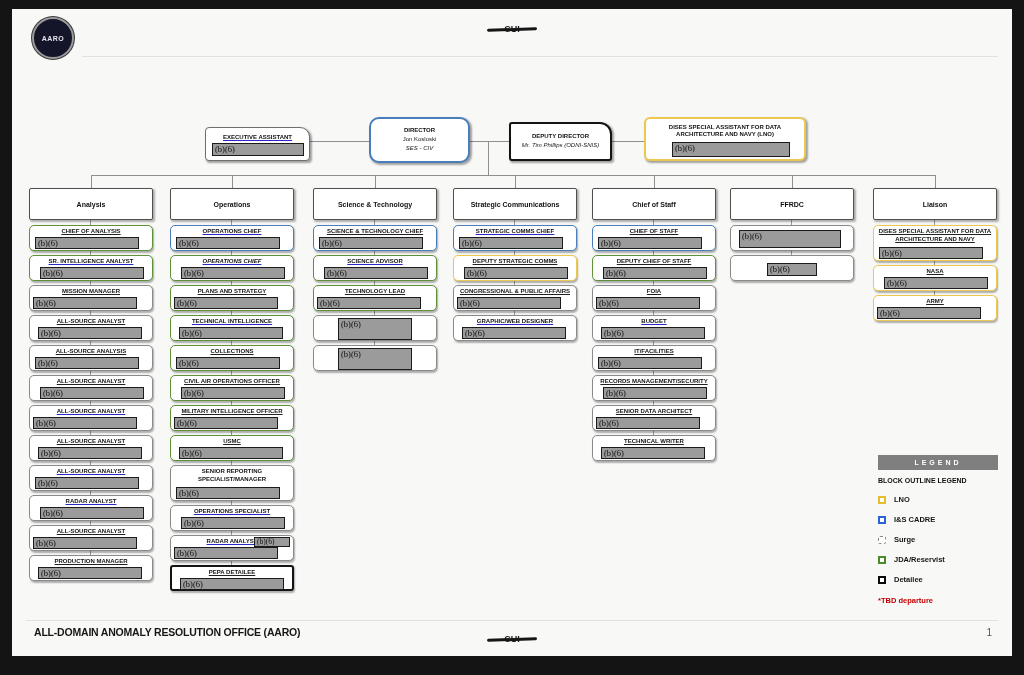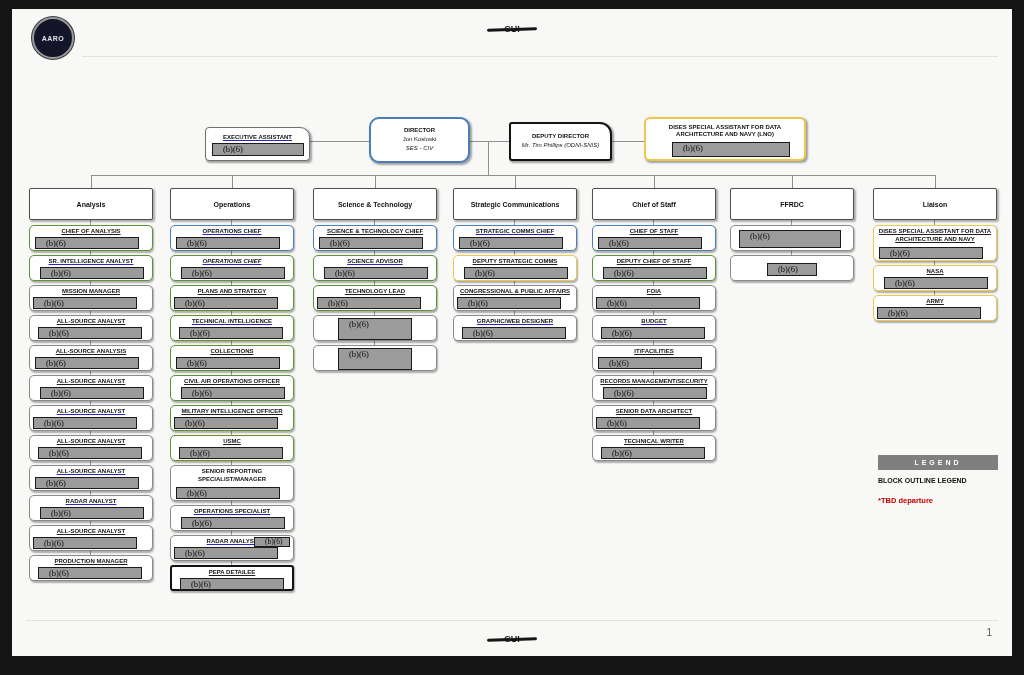--- a/index.html
+++ b/index.html
@@ -32,21 +32,21 @@
   .tbox .tt{font-weight:bold;font-size:6px;line-height:7px;text-decoration:underline;color:#111;}
   .tbox .tn{font-size:6px;line-height:7px;color:#222;margin-top:2px;}
   .tbox .ti{font-size:6px;line-height:7px;color:#222;font-style:italic;margin-top:2px;}
   .nound{text-decoration:none !important;}
   .link{text-decoration-color:#2828c8 !important;}
   .ital{font-style:italic;}
 
   
   .bar{position:absolute;background:#9b9b9b;border:1px solid #1b1b1b;color:#0d0d0d;
        font-family:"Liberation Serif",serif;font-size:8.5px;line-height:11px;text-align:left;
-       padding-left:10px;box-sizing:border-box;z-index:2;}
+       padding-left:2px;box-sizing:border-box;z-index:2;}
   .bar-std{top:11px;width:104px;height:12px;}
   .bar-tall{top:21px;}
   .bar-big{left:24px;top:2px;width:74px;height:22px;}
   .bar-wide{left:8px;top:4px;width:102px;height:18px;}
   .bar-small{left:36px;top:7px;width:50px;height:13px;line-height:10px;}
   .bar-extra{right:3px;left:auto !important;top:1px;width:36px;height:10px;font-size:7.5px;line-height:8px;}
 
   
   .col{position:absolute;top:179px;width:124px;z-index:1;}
   .vline{position:absolute;left:61px;width:1px;background:#9a9a9a;z-index:0;}
@@ -356,22 +356,45 @@
             <div class="bt">ARMY</div>
             <div class="bar bar-std" style="left: 3px;">(b)(6)</div>
           </div>
         </div>
       </div>
     </div>
 
   <div class="legend">
     <div class="lgbar">LEGEND</div>
     <div class="lgsub">BLOCK OUTLINE LEGEND</div>
+    <div>
+        <div class="litem">
+          <span class="sw sw-yellow"></span>
+          <span class="llab">LNO</span>
+        </div>
+        <div class="litem">
+          <span class="sw sw-blue"></span>
+          <span class="llab">I&amp;S CADRE</span>
+        </div>
+        <div class="litem">
+          <span class="sw sw-dashed"></span>
+          <span class="llab">Surge</span>
+        </div>
+        <div class="litem">
+          <span class="sw sw-green"></span>
+          <span class="llab">JDA/Reservist</span>
+        </div>
+        <div class="litem">
+          <span class="sw sw-black"></span>
+          <span class="llab">Detailee</span>
+        </div>
+      </div>
     <div class="lgnote">*TBD departure</div>
   </div>
 
   <div class="hairline" style="left:14px;right:14px;top:611px;"></div>
+  <div class="footer-title">ALL-DOMAIN ANOMALY RESOLUTION OFFICE (AARO)</div>
   <div class="cui-bottom">
     <span class="cui struck">CUI</span>
   </div>
   <div class="pagenum">1</div>
 
 </div>
 
 </body></html>

